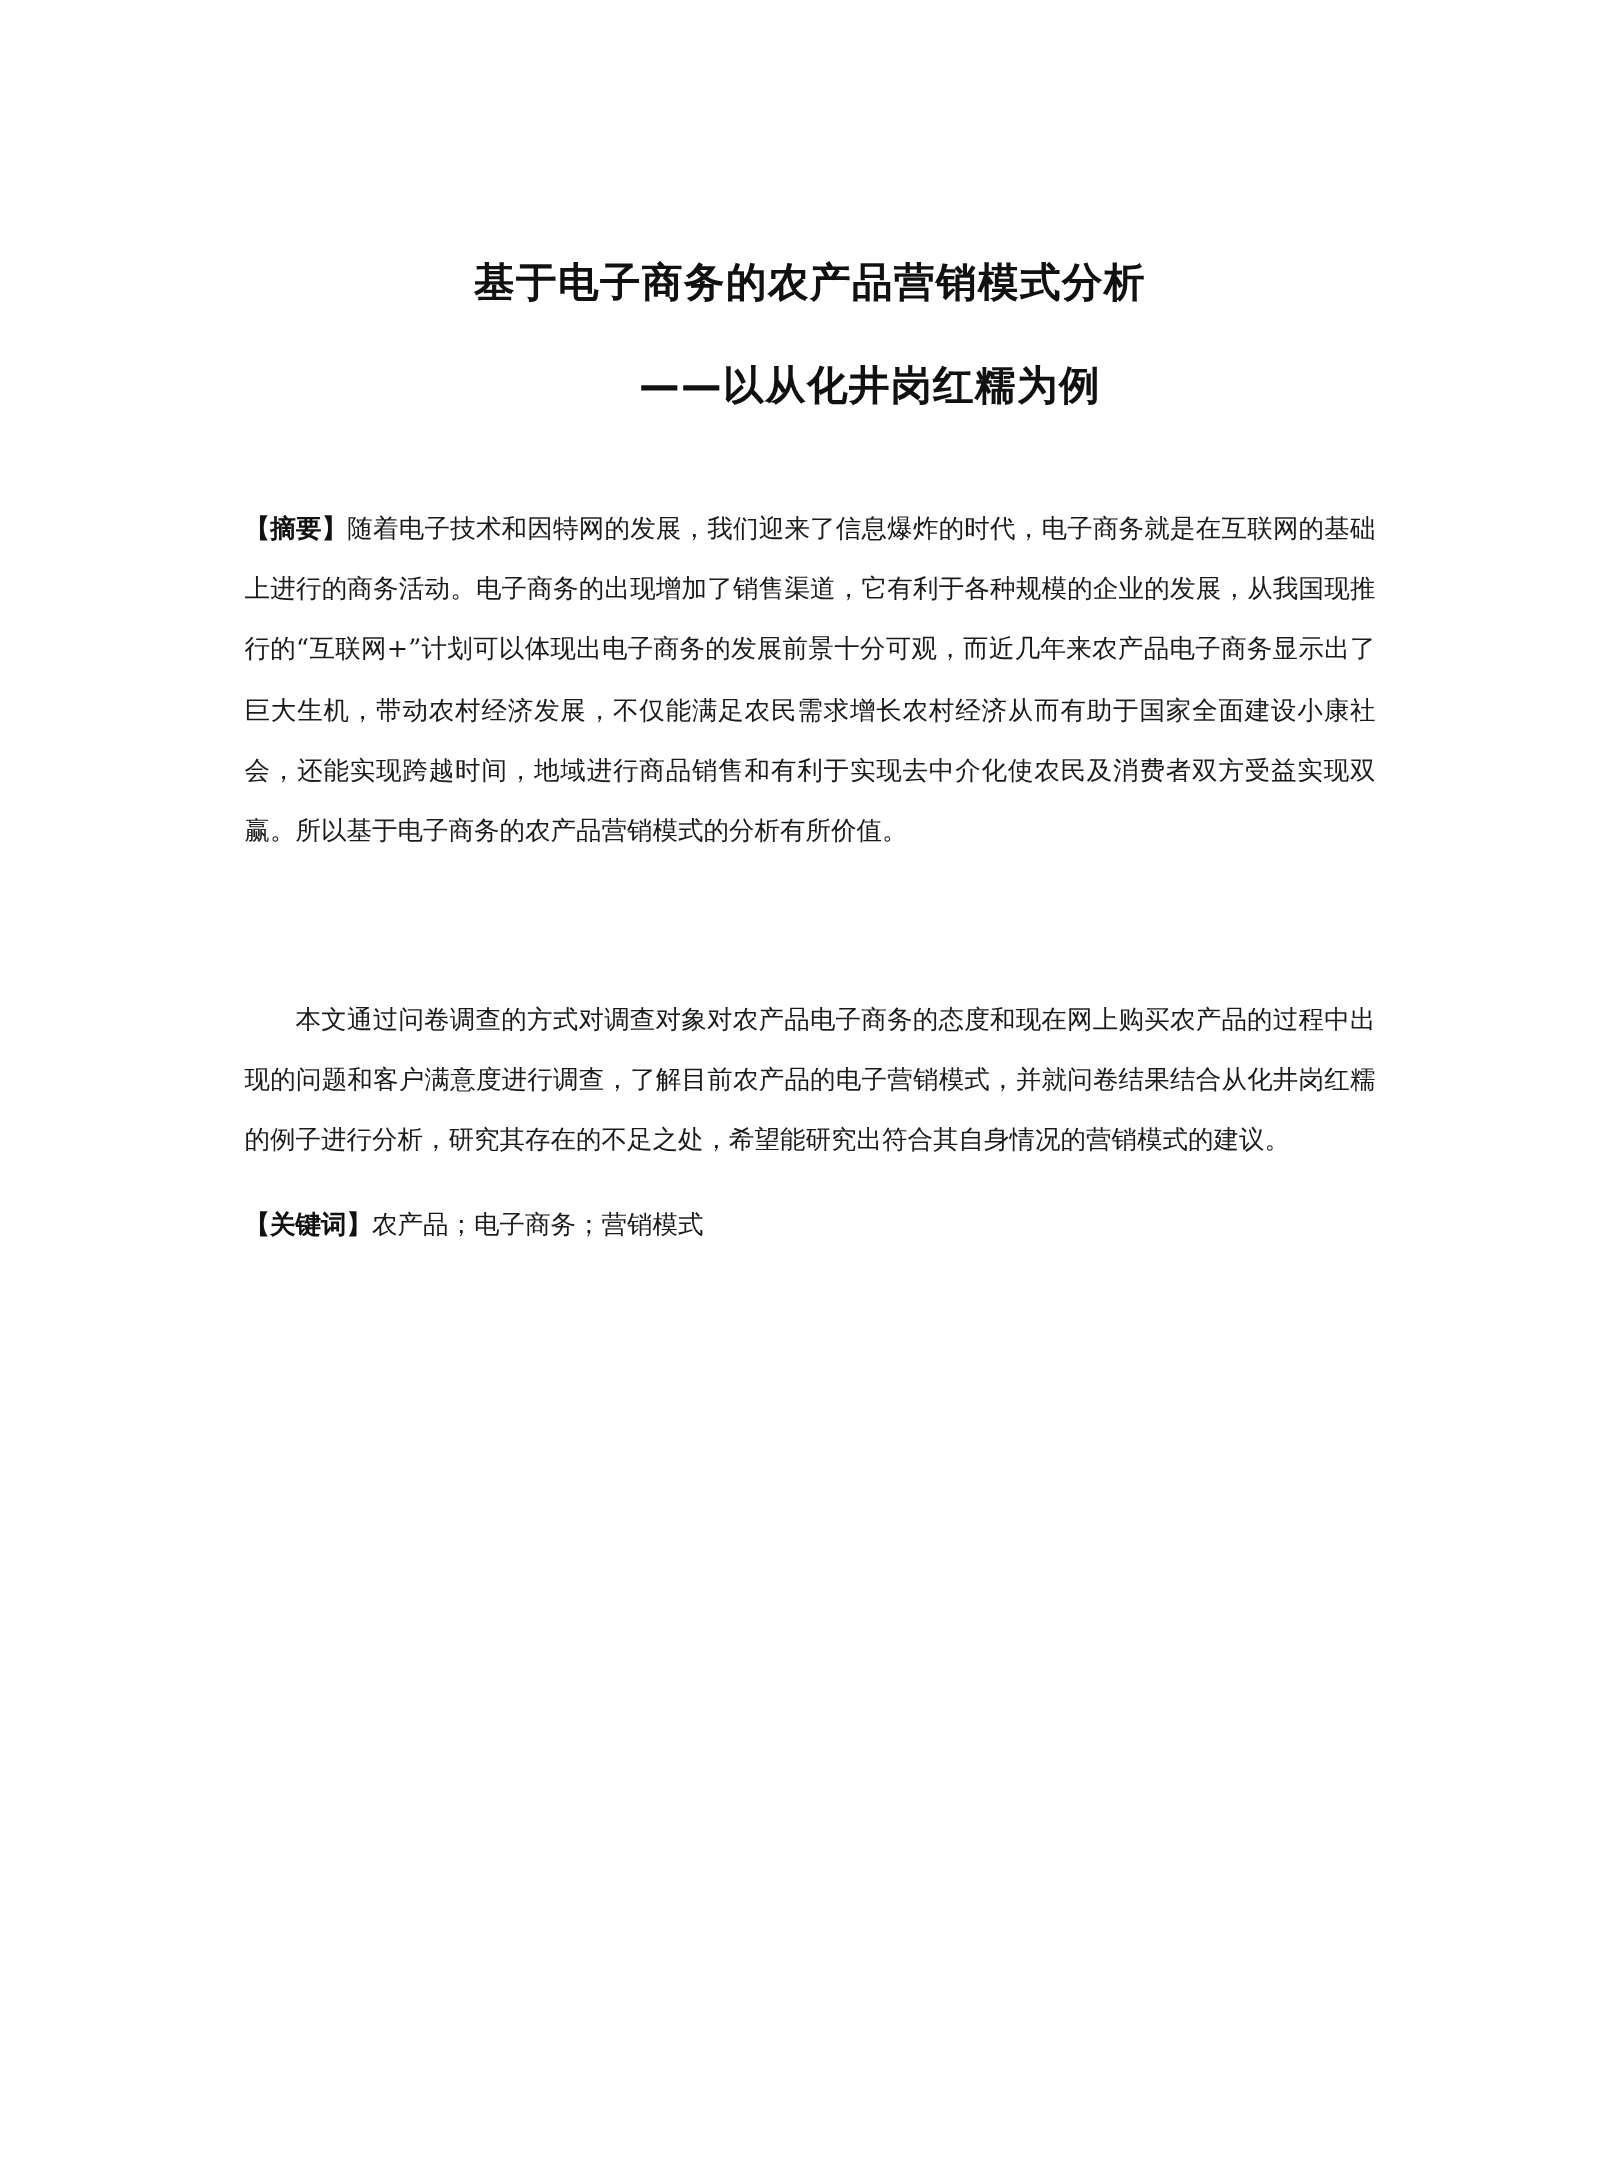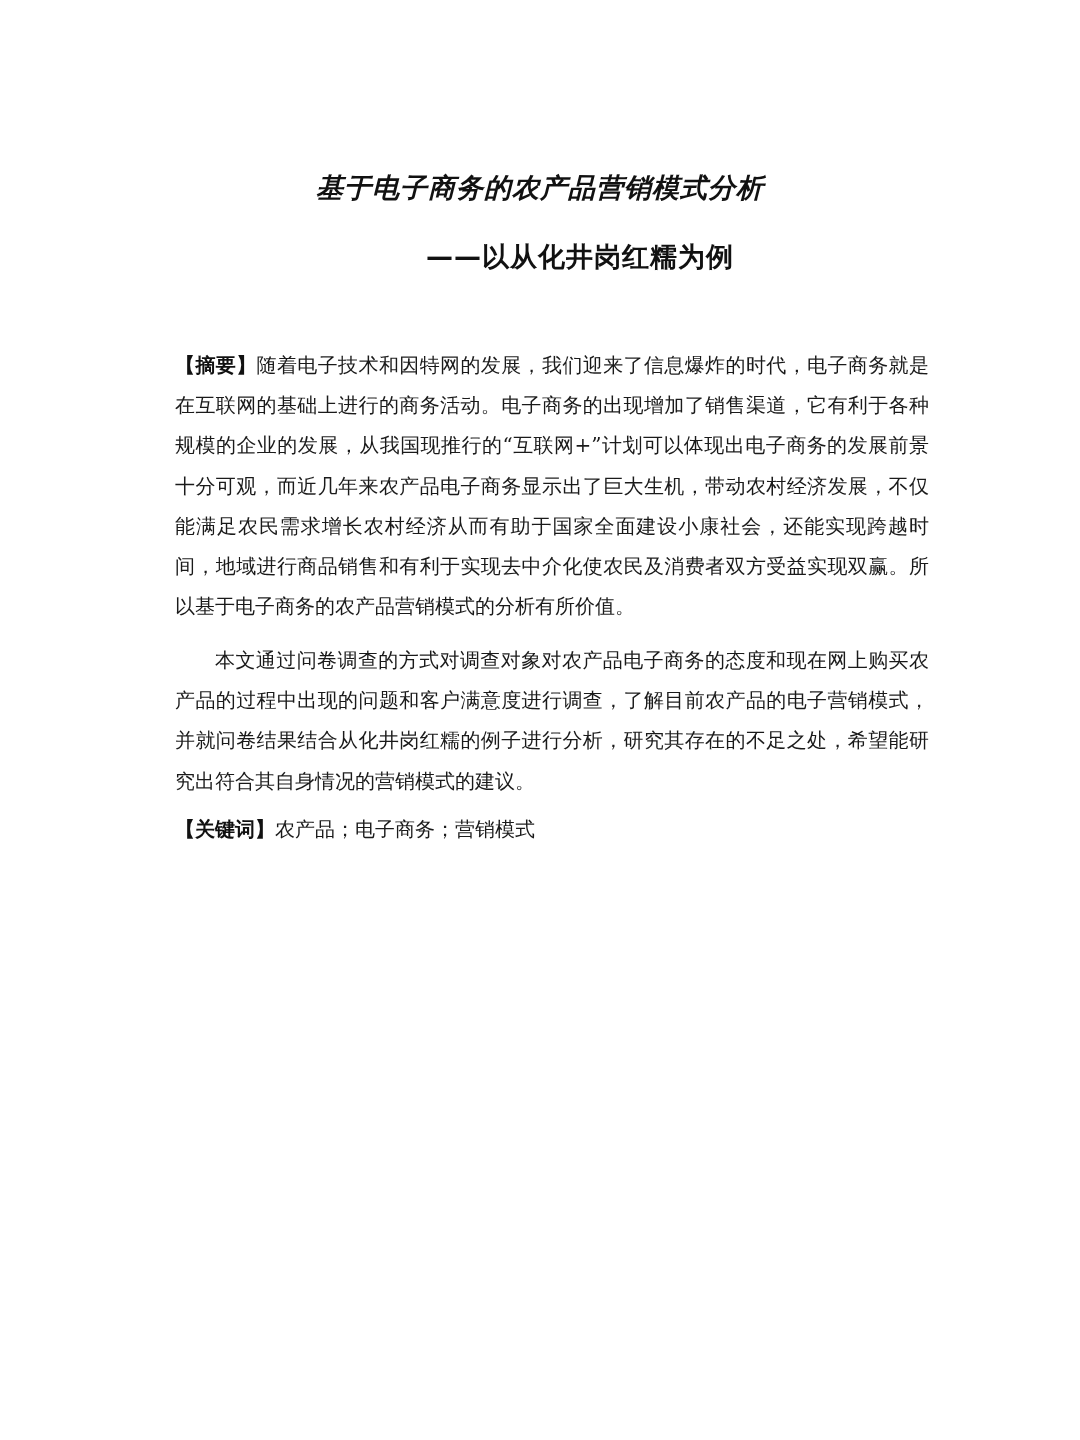--- a/index.html
+++ b/index.html
@@ -20,35 +20,35 @@
       left: 0;
       width: 1080px;
       text-align: center;
       font-family: "DejaVu Sans", "Liberation Sans", sans-serif;
       font-weight: bold;
       font-size: 27px;
       letter-spacing: 1px;
       color: #111;
       margin: 0;
     }
-    .title-main { top: 170px; font-style: italic; }
+    .title-main { top: 170px; }
     .title-sub { top: 239px; margin-left: 40px; }
     .body-text {
       position: absolute;
       left: 163px;
       width: 754px;
-      font-size: 20px;
+      font-size: 17px;
       line-height: 40.2px;
       text-align: justify;
       text-justify: inter-character;
-      margin: 12px;
+      margin: 0;
       color: #1a1a1a;
     }
     .abstract { top: 333px; }
-    .abstract2 { top: 628px; text-indent: 2em; }
+    .abstract2 { top: 660px; text-indent: 2em; }
     .keywords { top: 797px; }
     .label {
       font-family: "DejaVu Sans", "Liberation Sans", sans-serif;
       font-weight: bold;
       color: #111;
     }
   </style>
 </head>
 <body>
 

